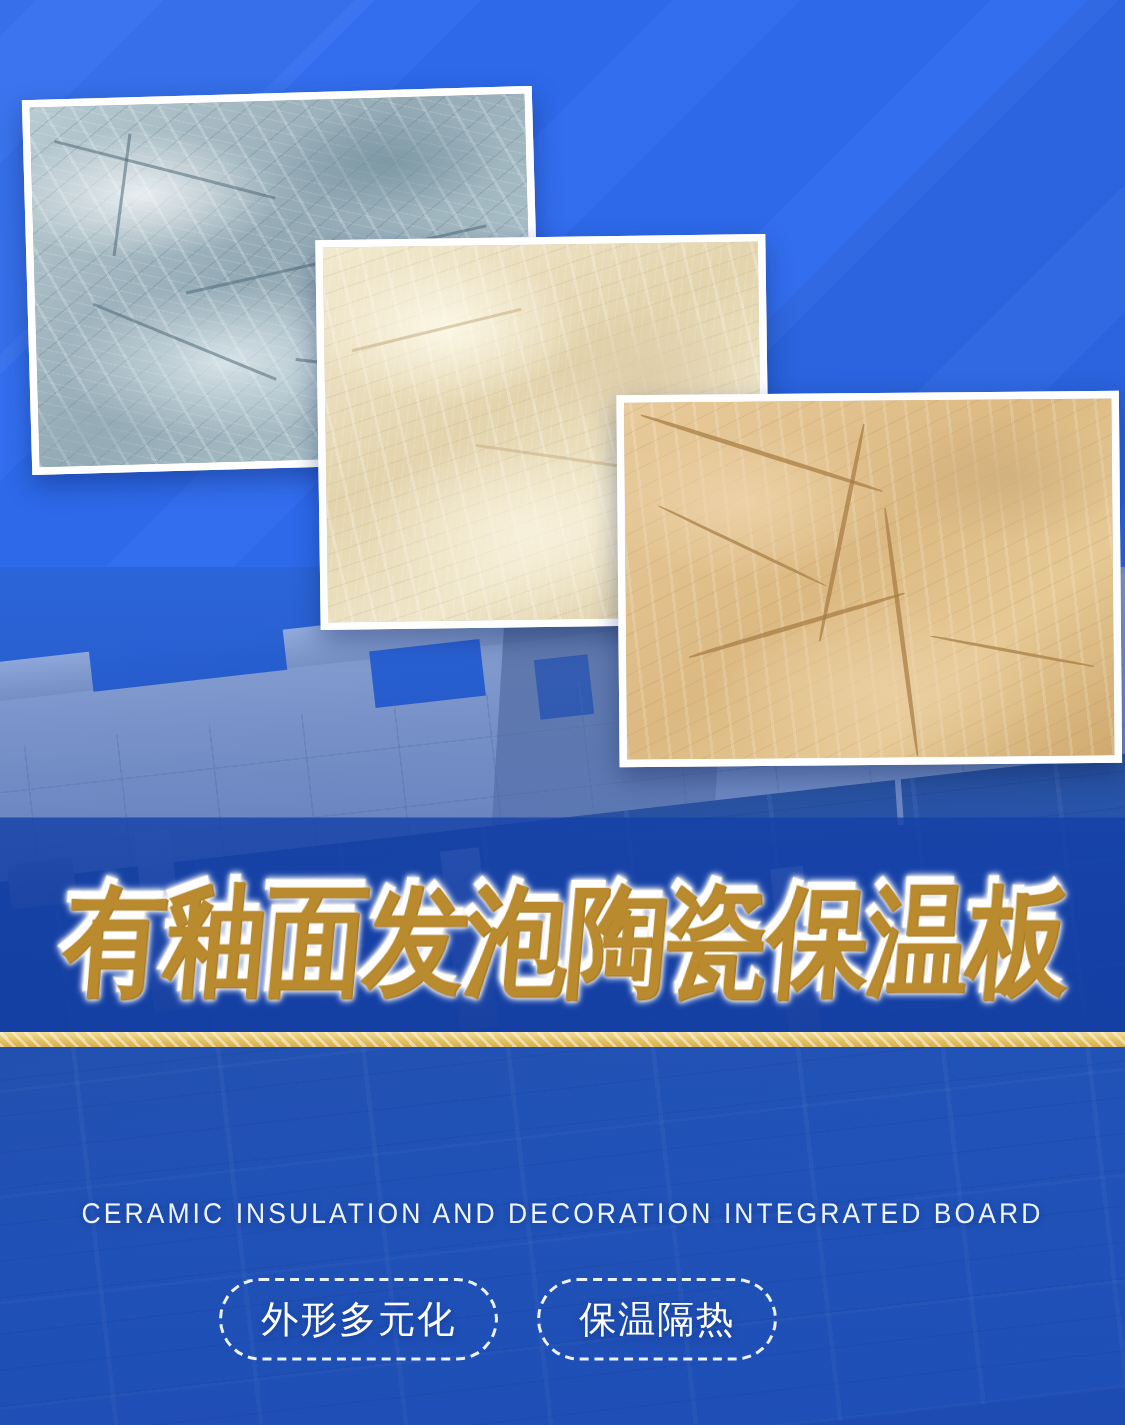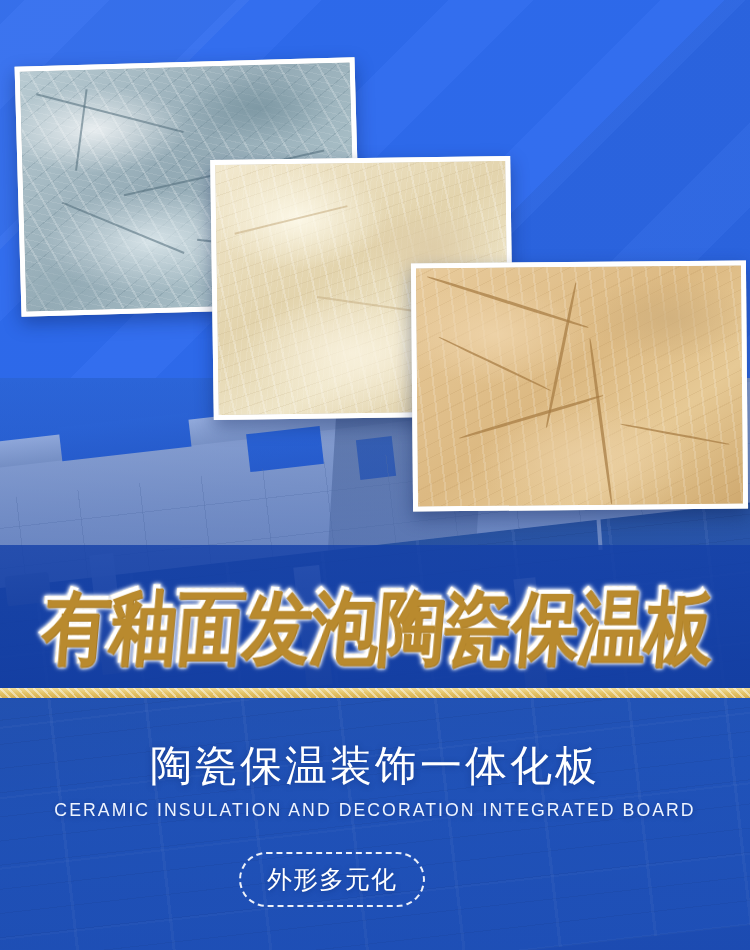--- a/index.html
+++ b/index.html
@@ -315,20 +315,20 @@
 
   <div class="title-outline">
     <span>有釉面发泡陶瓷保温板</span>
   </div>
   <div class="title-wrap">
     <div class="title">有釉面发泡陶瓷保温板</div>
   </div>
 
   <div class="gold-bar"></div>
 
-  <div class="sub-cn">陶瓷保温装饰一体化板</div>
   <div class="sub-en">CERAMIC INSULATION AND DECORATION INTEGRATED BOARD</div>
 
   <div class="badges">
     <div class="badge">外形多元化</div>
+    <div class="badge">保温隔热</div>
   </div>
 
 </div>
 
 </body></html>

